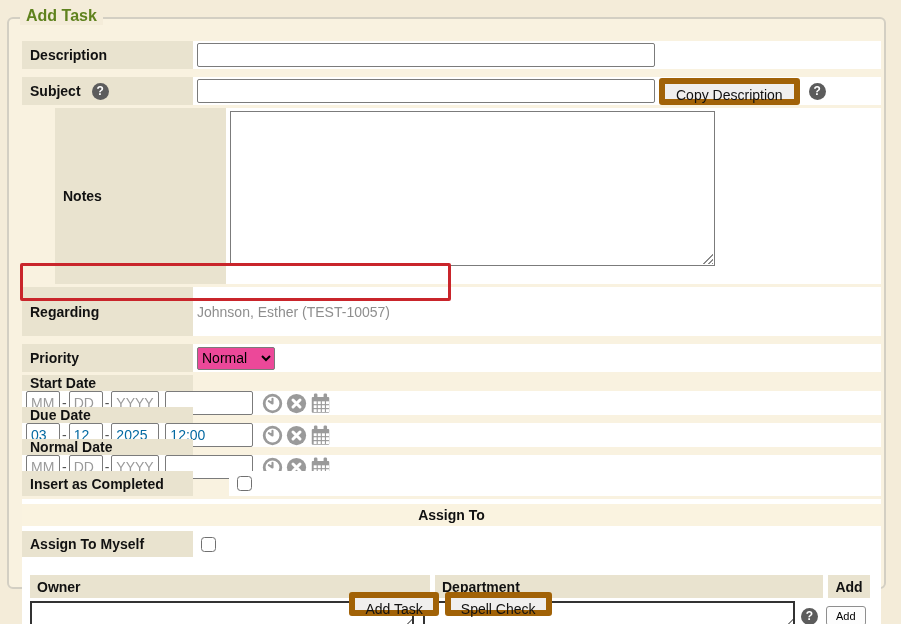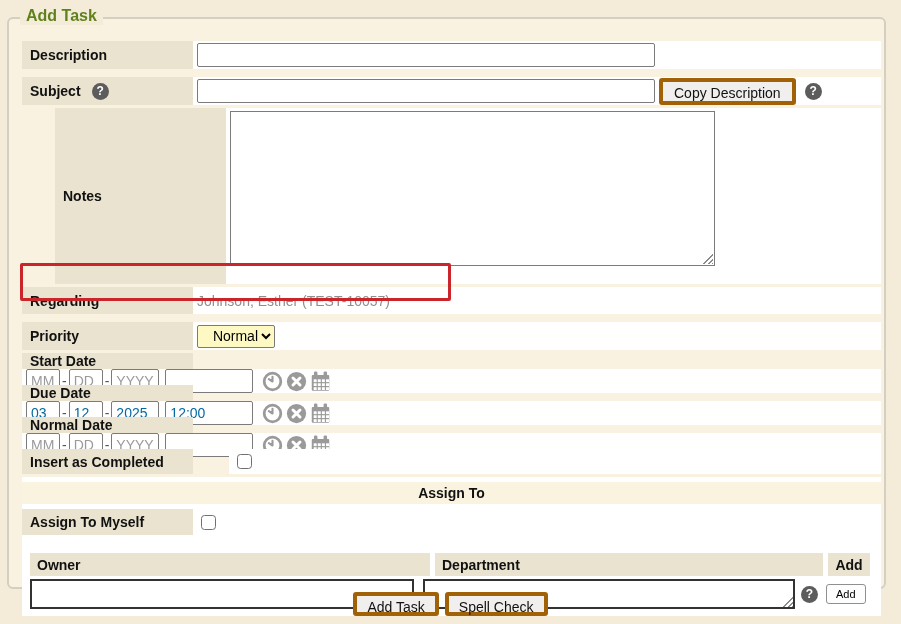--- a/index.html
+++ b/index.html
@@ -41,21 +41,21 @@
   }
   .value-cell {
     flex: 1;
     background: #ffffff;
     display: flex;
     align-items: center;
     padding-left: 4px;
   }
   .h28 { height: 28px; margin-top: 8px; }
   .h29 { height: 29px; flex-direction: column; }
-  .h32 { height: 27px; }
+  .h32 { height: 49px; }
   .h25 { height: 25px; gap: 36px; }
   .h26 { height: 26px; }
   .notes-row { height: 176px; padding-left: 33px; }
   .notes-row .label-cell { align-items: center; }
   .notes-row .value-cell { align-items: flex-start; padding-top: 3px; }
 
   input[type="text"] {
     height: 24px;
     border: 1px solid #7b7b7b;
     border-radius: 2px;
@@ -92,23 +92,22 @@
     clip-path: polygon(100% 0, 100% 100%, 0 100%);
   }
   .regarding-text { color: #8e8e8e; font-size: 14px; }
 
   select {
     height: 23px;
     font-family: "Liberation Sans", sans-serif;
     font-size: 14px;
     border: 1px solid #7a7a7a;
     border-radius: 2px;
-    background: #fef9c3;
+    background: #ec4899;
     width: 78px;
-    text-align: right;
   }
   .icon-group { display: flex; align-items: center; margin-left: 9px; gap: 3px; }
   .icon-btn { width: 21px; height: 21px; cursor: pointer; display: inline-block; }
 
   .help-icon {
     width: 17px; height: 17px;
     border-radius: 50%;
     background: #5c5c5c;
     color: #fff;
     font-weight: bold;
@@ -117,21 +116,21 @@
     align-items: center;
     justify-content: center;
     line-height: 1;
   }
   .subject-help { margin-left: 11px; }
 
   .btn {
     font-family: "Liberation Sans", sans-serif;
     font-size: 14px;
     background: #f0efee;
-    border: 4px solid #a16207;
+    border: 6px solid #a16207;
     border-radius: 3px;
     padding: 3px 11px;
     color: #111;
     cursor: pointer;
   }
   .copy-btn { margin-left: 4px; height: 27px; }
   .help-after-btn { margin-left: 9px; }
 
   input[type="checkbox"] {
     appearance: none;

